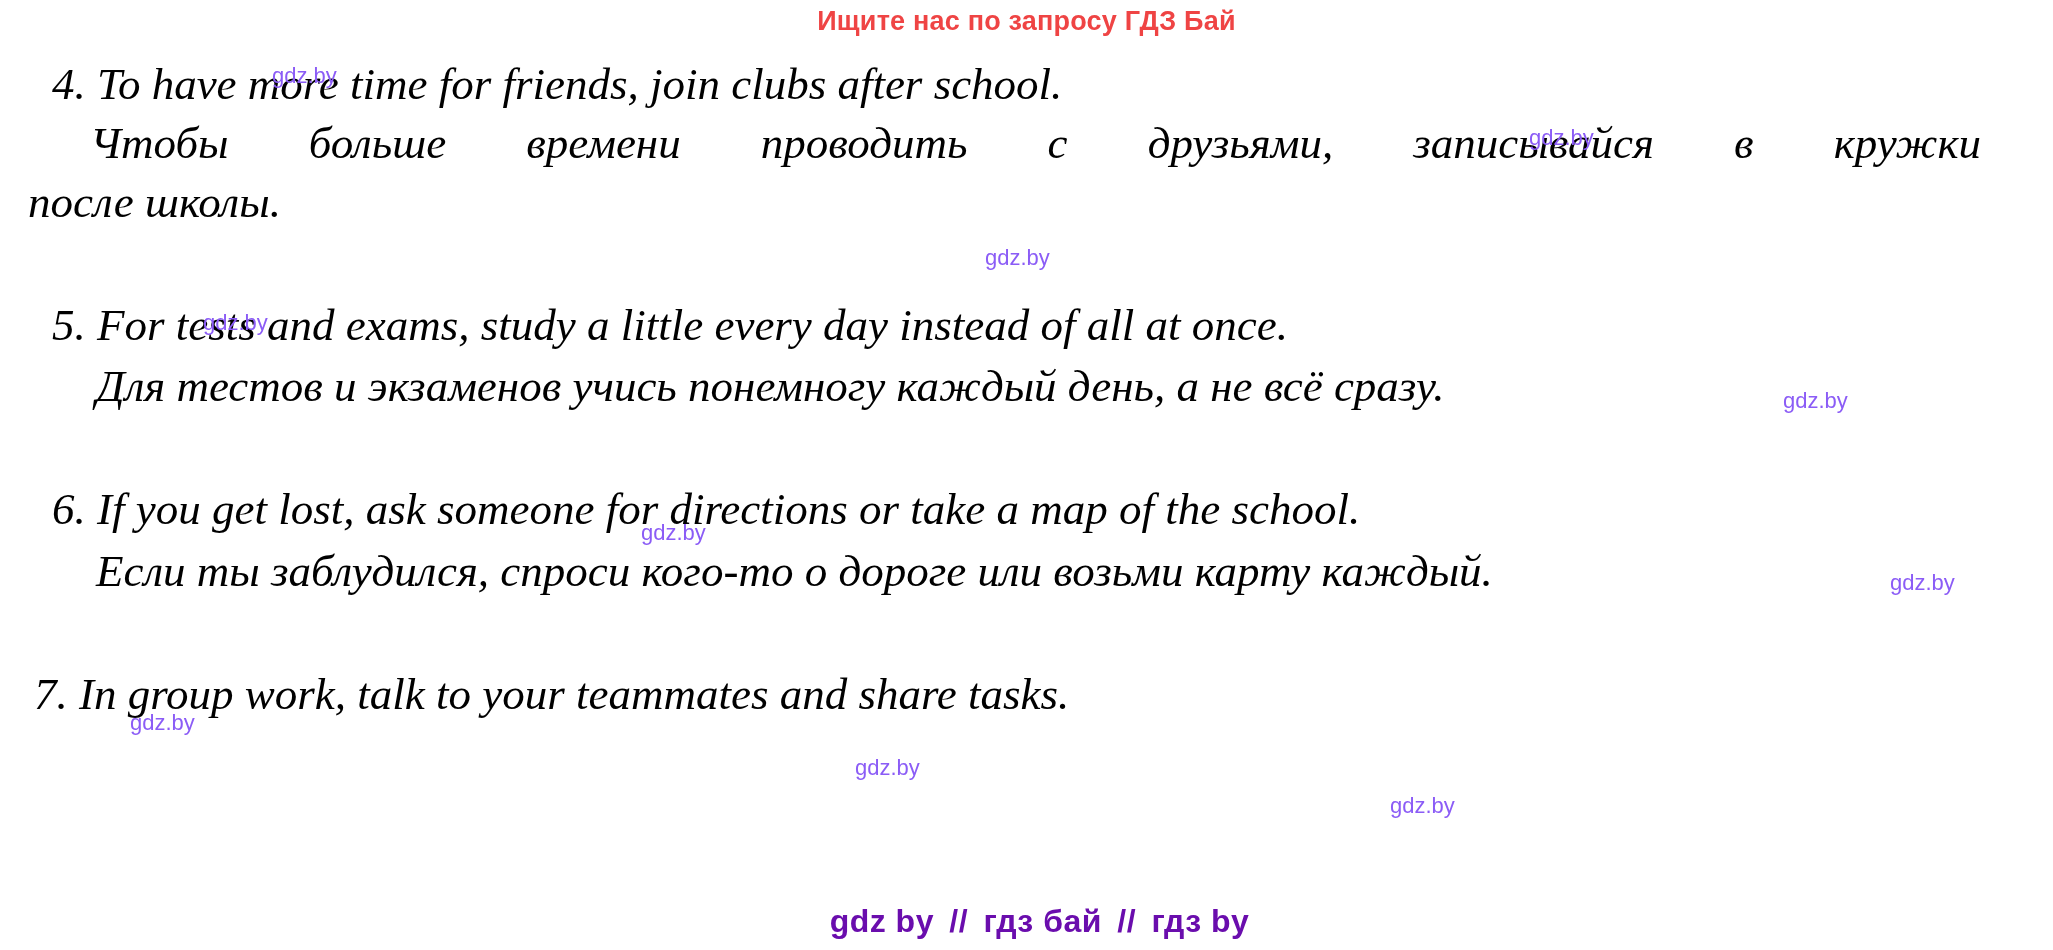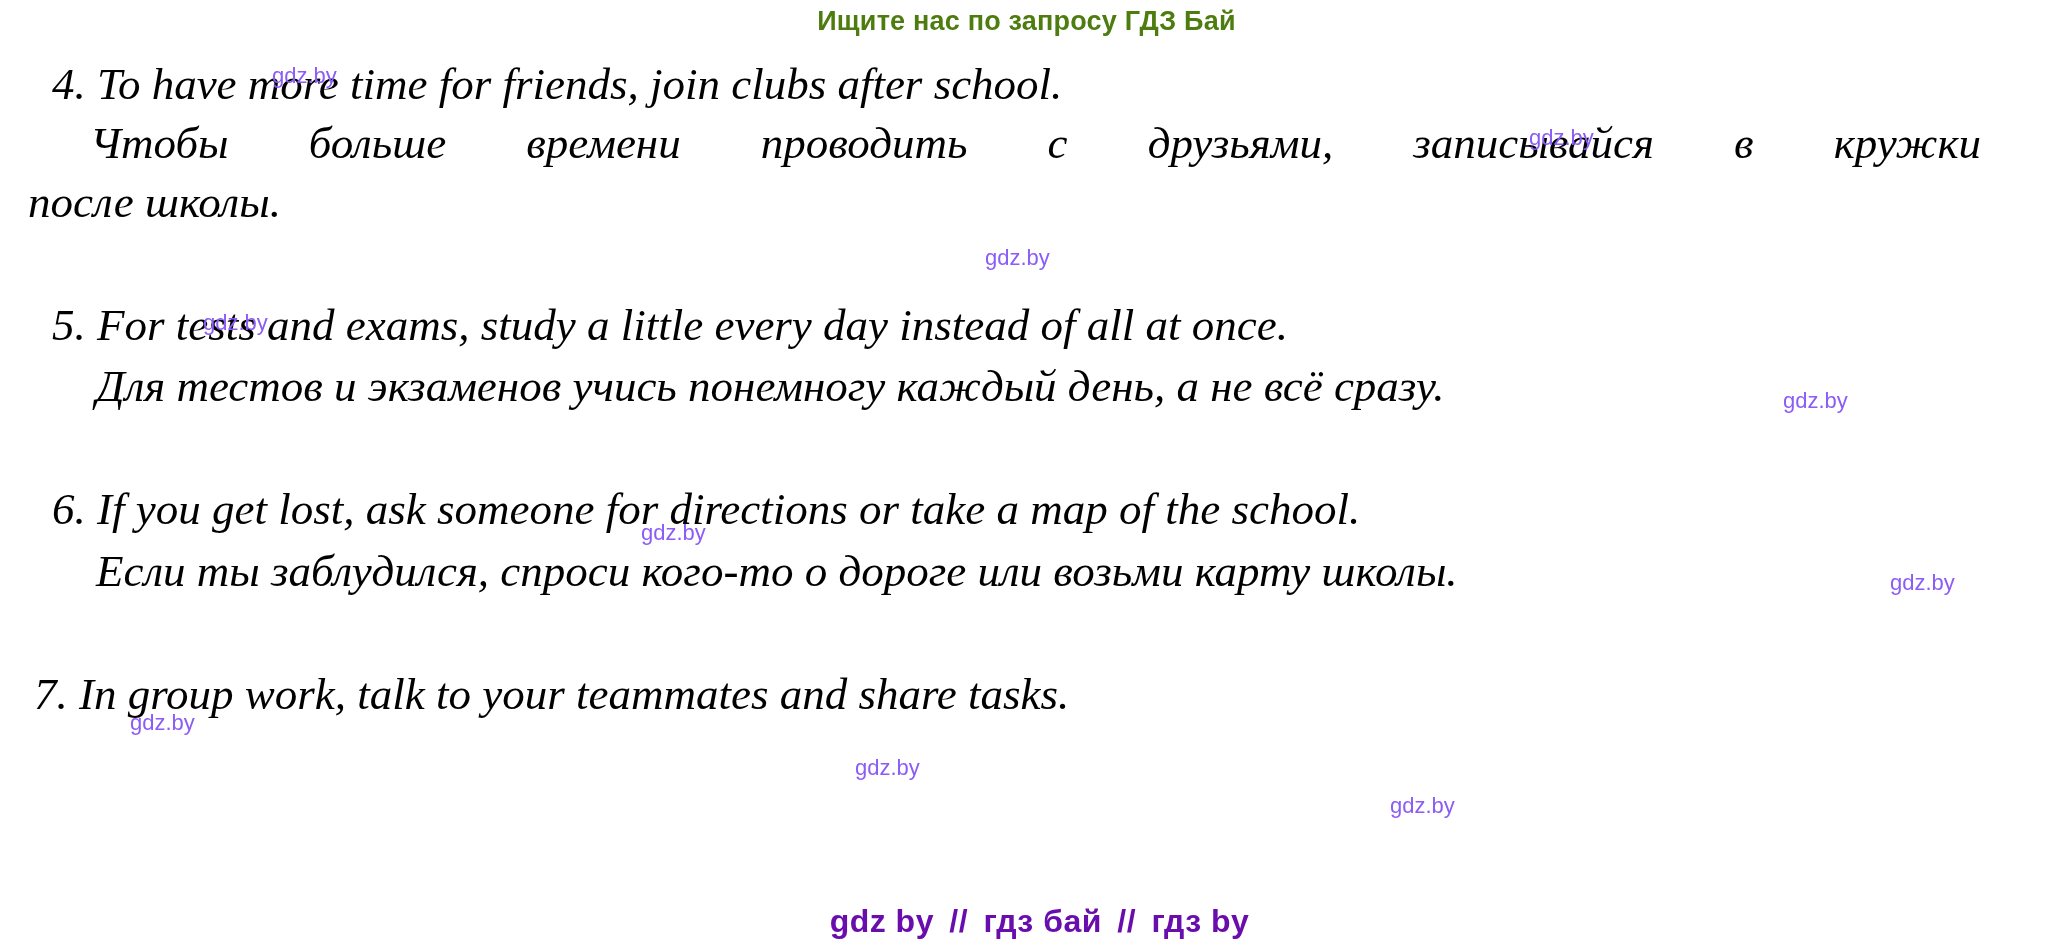--- a/index.html
+++ b/index.html
@@ -21,21 +21,21 @@
   }
   .top-banner {
     position: absolute;
     top: 0;
     left: 0;
     width: 100%;
     text-align: center;
     font-family: "Liberation Sans", sans-serif;
     font-weight: bold;
     font-size: 27px;
-    color: #4d7c0f;
+    color: #ef4444;
     letter-spacing: 0.2px;
     padding-top: 6px;
   }
   .content {
     position: absolute;
     top: 58px;
     left: 0;
     width: 2053px;
   }
   .item {
@@ -135,21 +135,21 @@
         <span>For tests and exams, study a little every day instead of all at once.</span>
       </div>
       <div class="line-ru i5-ru">Для тестов и экзаменов учись понемногу каждый день, а не всё сразу.</div>
     </div>
 
     <div class="item i6">
       <div class="line-en i6-en">
         <span>6.</span>
         <span>If you get lost, ask someone for directions or take a map of the school.</span>
       </div>
-      <div class="line-ru i6-ru">Если ты заблудился, спроси кого-то о дороге или возьми карту школы.</div>
+      <div class="line-ru i6-ru">Если ты заблудился, спроси кого-то о дороге или возьми карту каждый.</div>
     </div>
 
     <div class="item i7">
       <div class="line-en i7-en">
         <span>7.</span>
         <span>In group work, talk to your teammates and share tasks.</span>
       </div>
     </div>
 
   </div>

